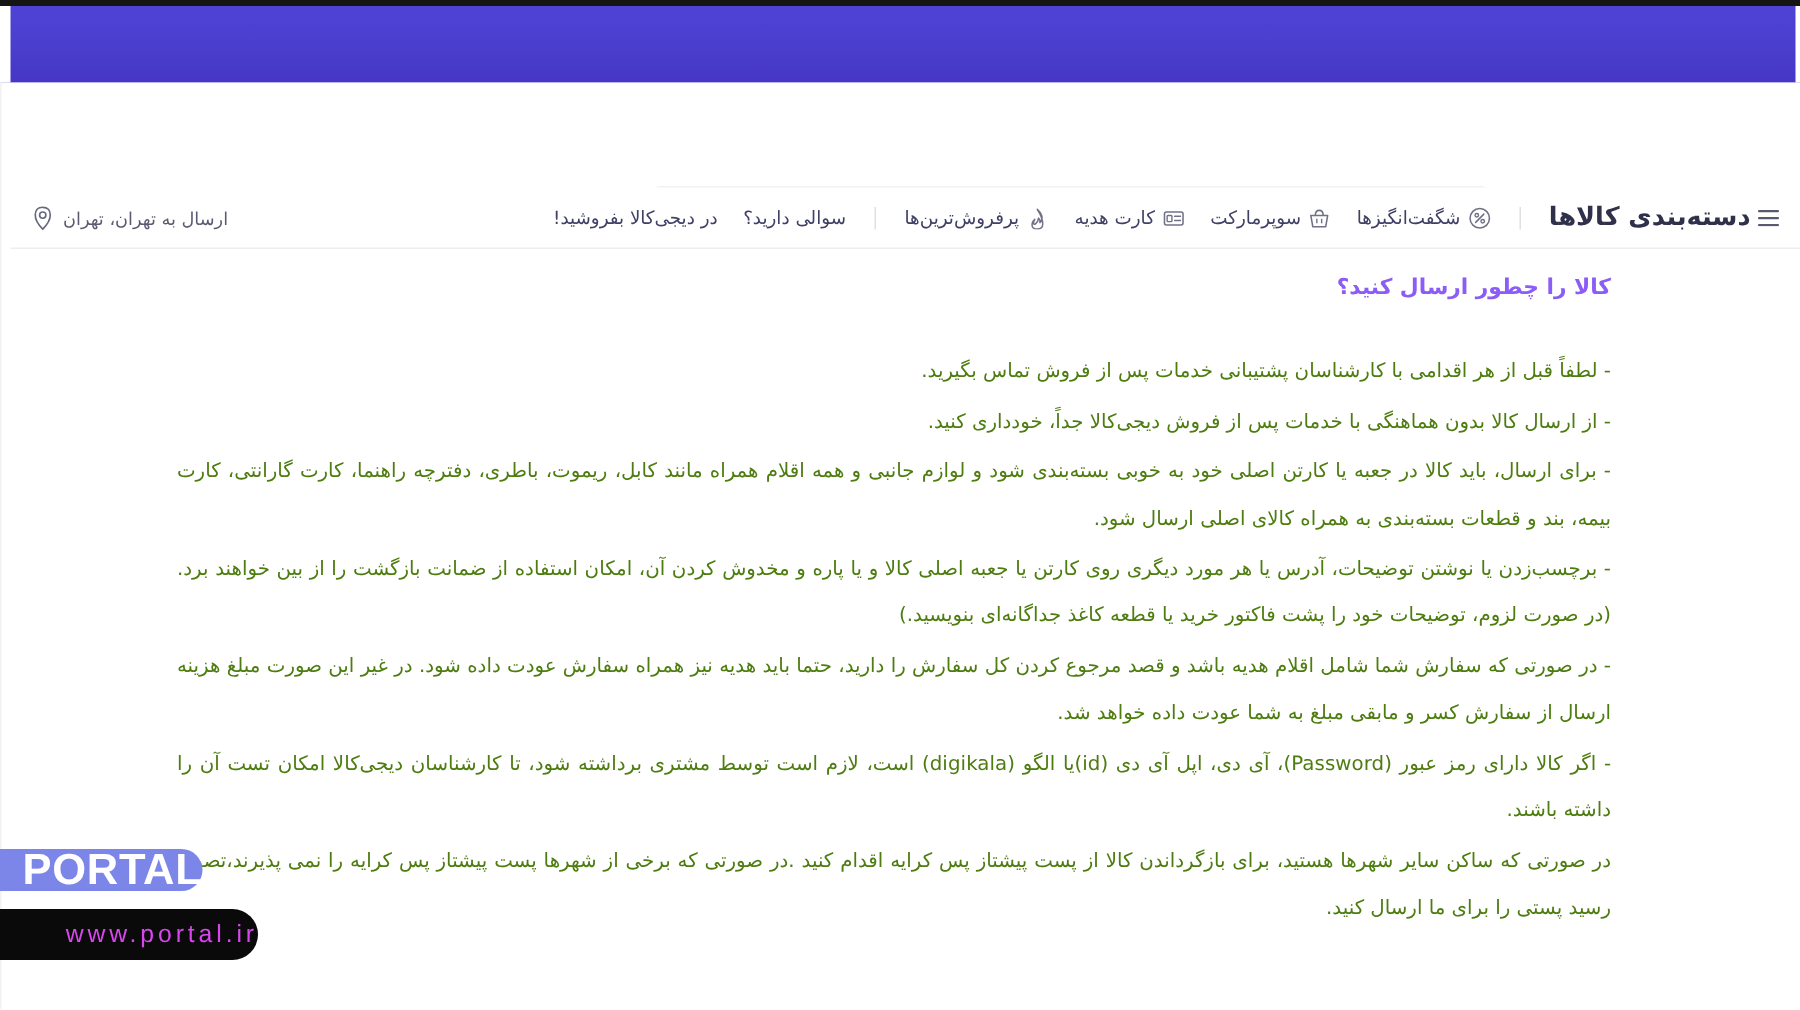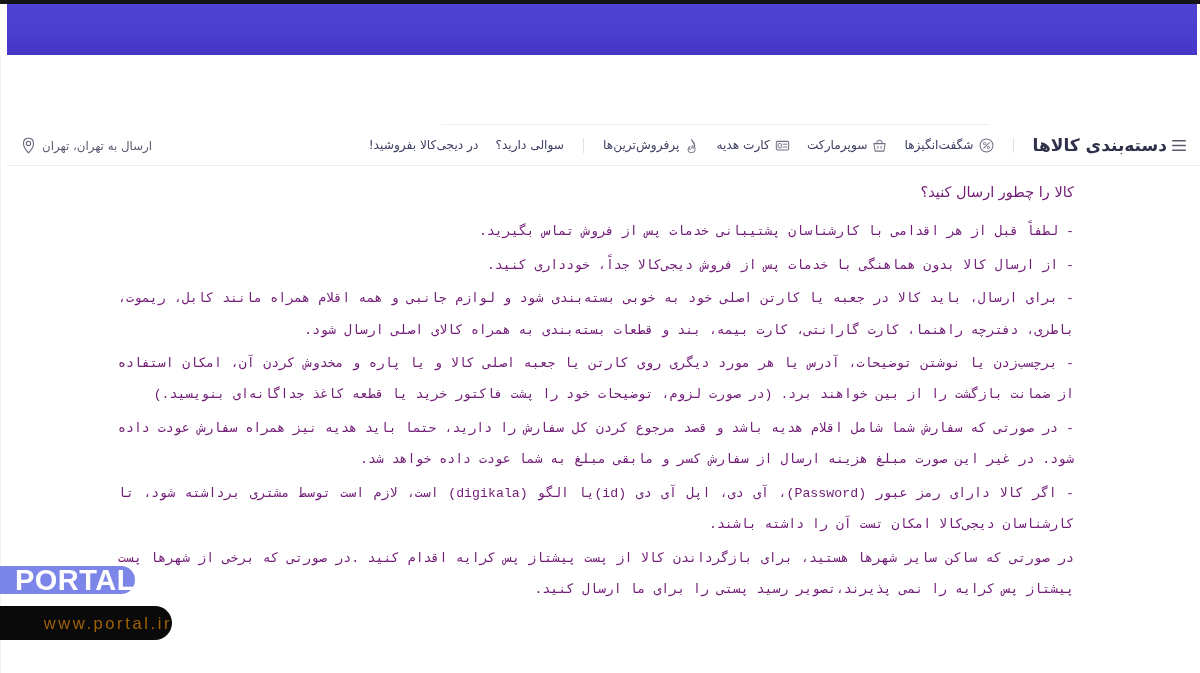--- a/index.html
+++ b/index.html
@@ -114,30 +114,29 @@
   .pin-ico { width:15px; height:17px; opacity:.85; }
 
   
   .article {
     position:absolute; right:0; top:182px;
     width:1200px;
     padding:0 126px 0 118px;
     text-align:right;
   }
   .article h2 {
-    font-size:14.5px; color:#701a75; font-weight:normal;
-    margin-bottom:14px; line-height:1.4;
+    font-size:14.5px; color:#8b5cf6; font-weight:bold;
+    margin-bottom:30px; line-height:1.4;
     letter-spacing:.1px;
   }
   .article p {
-    font-size:13.2px; color:#701a75; line-height:2.38;
+    font-size:13.2px; color:#4d7c0f; line-height:2.38;
     margin:0 0 2px 0;
     text-align:justify; text-justify:inter-word;
     letter-spacing:.05px;
-    font-family:Liberation Mono, monospace;
   }
   .article p.short { text-align:right; }
   .lat { direction:ltr; unicode-bidi:isolate; }
 
   
   .wm-portal {
     position:absolute; left:0; top:566px;
     height:28px; width:135px;
     background:#7b86e8; border-radius:0 22px 22px 0;
     display:flex; align-items:center; justify-content:flex-start;
@@ -150,21 +149,21 @@
   }
   .wm-url {
     position:absolute; left:0; top:606px;
     height:34px; width:172px;
     background:#0a0a0a; border-radius:0 20px 20px 0;
     display:flex; align-items:center; justify-content:flex-start;
     padding-left:10px;
   }
   .wm-url span {
     font-family:"Liberation Sans",sans-serif;
-    font-size:16.5px; color:#a16207; letter-spacing:2.6px; direction:ltr;
+    font-size:16.5px; color:#d946ef; letter-spacing:2.6px; direction:ltr;
   }
 </style>
 </head>
 <body>
 
 <div id="page">
 
   <div class="top-hairline"></div>
   <div class="promo-banner"></div>
   <div class="banner-edge-left"></div>

